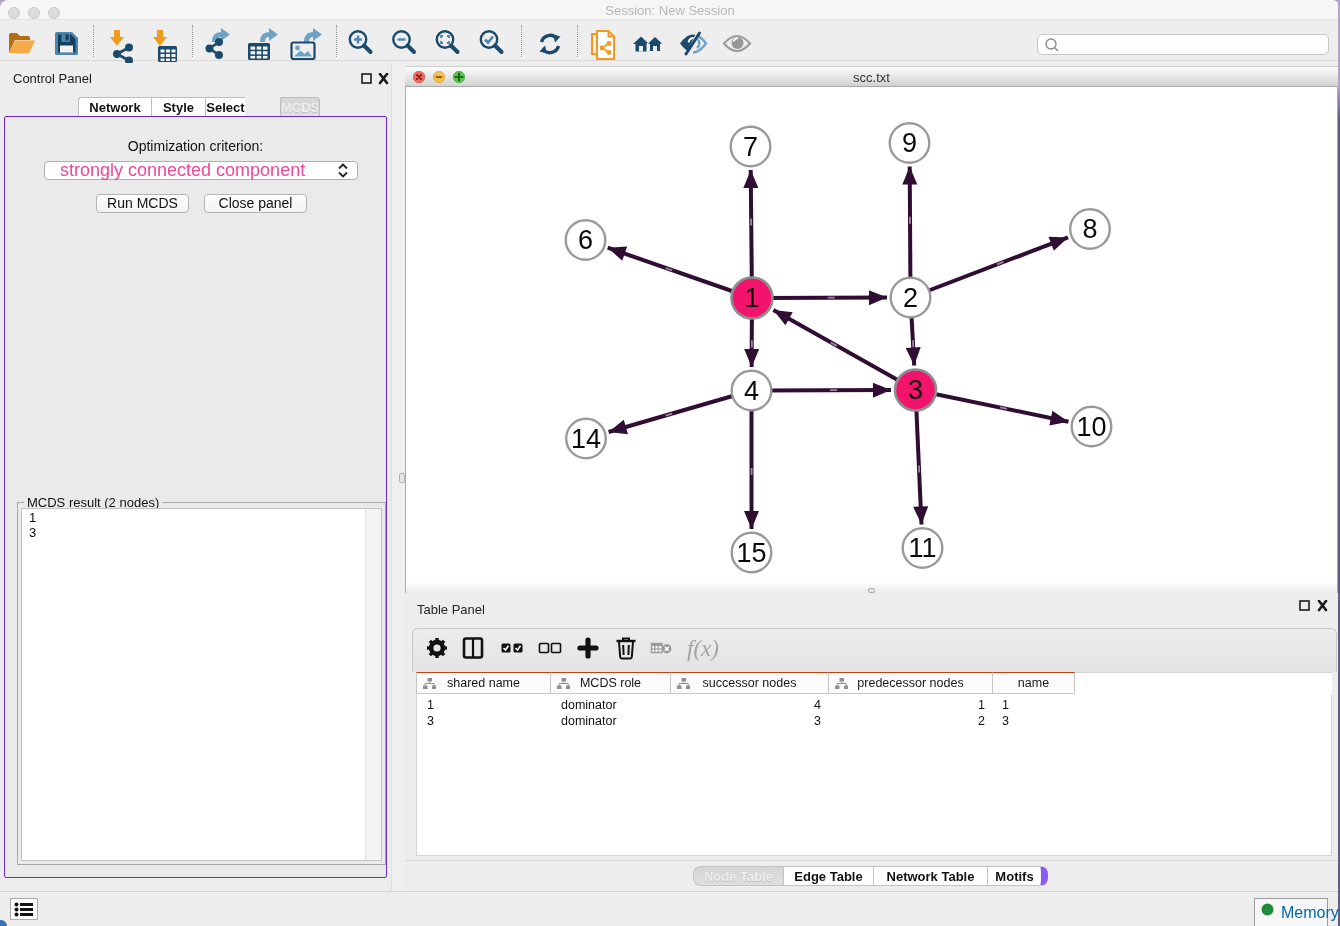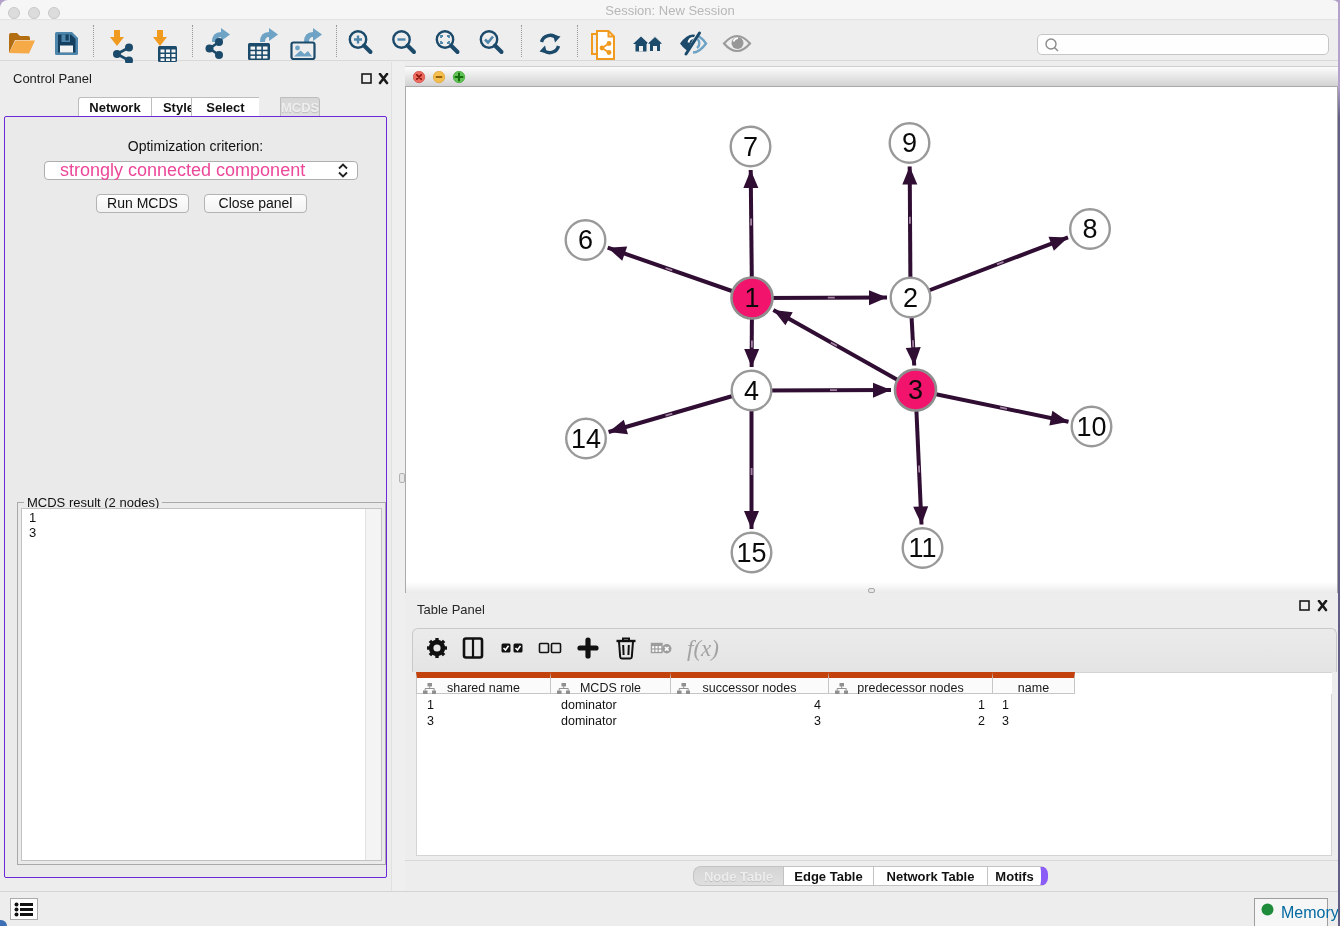--- a/index.html
+++ b/index.html
@@ -29,21 +29,21 @@
 
 .ntitle{position:absolute;left:405px;top:66px;width:933px;height:21px;background:linear-gradient(#fcfcfc,#d2d2d2);border-bottom:1px solid #a9a9a9;border-top:1px solid #cfcfcf}
 .ntext{position:absolute;width:100%;text-align:center;top:3px;font-size:13px;color:#333}
 
 .canvas{position:absolute;left:405px;top:87px;width:933px;height:506px;background:linear-gradient(#fff 97.8%,#ebebeb 100%);border-left:1px solid #ababab;border-right:1px solid #a8a8a8}
 .hgrip{position:absolute;left:868px;top:588px;width:7px;height:5px;background:#e6e6e6;border:1px solid #aaa;border-radius:2px}
 
 .tpanel{position:absolute;left:405px;top:593px;width:933px;height:298px;background:#ededed}
 .tptitle{position:absolute;left:12px;top:9px;font-size:13px;color:#272727}
 .ttoolbar{position:absolute;left:7px;top:35px;width:925px;height:44px;background:linear-gradient(#ebebeb,#e4e4e4);border:1px solid #c9c9c9;border-bottom:none;border-radius:6px 6px 0 0}
-.thead{position:absolute;top:79px;height:22px;background:#fbfbfb;border-top:6px solid #c2410c;border-bottom:1px solid #c6c6c6;border-right:1px solid #c6c6c6;font-size:12.5px;color:#191919}
+.thead{position:absolute;top:79px;height:22px;background:#fbfbfb;border-top:1px solid #c2410c;border-bottom:1px solid #c6c6c6;border-right:1px solid #c6c6c6;font-size:12.5px;color:#191919}
 .tbody{position:absolute;left:11px;top:101px;width:916px;height:162px;background:#fff;border-left:1px solid #d4d4d4;border-right:1px solid #d4d4d4;border-bottom:1px solid #d4d4d4}
 .trow{position:absolute;font-size:12.5px;color:#111}
 .btab{position:absolute;top:273px;height:20px;background:#fff;border:1px solid #c3c3c3;border-right:none;font-size:13px;font-weight:bold;color:#111;text-align:center;line-height:19px}
 
 .statusbar{position:absolute;left:0;top:891px;width:1339px;height:35px;background:#ededed;border-top:1px solid #d4d4d4}
 .listbtn{position:absolute;left:10px;top:6px;width:28px;height:22px;background:#fdfdfd;border:1px solid #ababab}
 .membtn{position:absolute;left:1254px;top:6px;width:74px;height:32px;background:#f6f6f6;border:1px solid #9e9e9e;font-size:16px;color:#0369a1}
 .redge{position:absolute;right:0;top:2px;width:2px;height:924px;background:linear-gradient(180deg,#b4a2cb 0,#b4a2cb 85px,#625f87 115px,#625f87 100%)}
 </style></head>
 <body>
@@ -205,21 +205,21 @@
 <path d="M9.5 5.5 A 5 5 0 0 1 14 2.2" stroke="#fff" stroke-width="1.8" fill="none"></path>
 </g>
 </svg>
 <div class="cphead">Control Panel</div>
 <svg class="abs" style="left:361px;top:73px" width="28" height="12">
     <rect x="1" y="1" width="9" height="9" fill="none" stroke="#1a1a1a" stroke-width="1.6"></rect>
     <path d="M19 1 L26 10 M26 1 L19 10" stroke="#1a1a1a" stroke-width="2.6" stroke-linecap="round"></path>
   </svg>
 <div class="tab" style="left:78px;width:73px;border-radius:3px 0 0 0">Network</div>
 <div class="tab" style="left:151px;width:54px">Style</div>
-<div class="tab" style="left:191px;width:68px">Select</div>
+<div class="tab" style="left:205px;width:40px">Select</div>
 <div class="tab" style="left:280px;width:40px;background:linear-gradient(#d6d6d6,#e0e0e0);color:#eeeeee;border-right:1px solid #bdbdbd;border-radius:0 3px 0 0;text-shadow:0 1px 1px #bdbdbd">MCDS</div>
 <div class="tabpanel">
  <div class="abs" style="left:0;top:21px;width:100%;text-align:center;font-size:14px;color:#111">Optimization criterion:</div>
  <div class="combo">strongly connected component
    <svg width="12" height="15" style="position:absolute;right:8px;top:1px">
         <path d="M2 5.5 L6 1.5 L10 5.5" fill="none" stroke="#222" stroke-width="1.8"></path>
         <path d="M2 9.5 L6 13.5 L10 9.5" fill="none" stroke="#222" stroke-width="1.8"></path>
       </svg>
  </div>
  <div class="btn" style="left:91px;width:93px">Run MCDS</div>
@@ -227,20 +227,21 @@
  <div class="fieldset">
    <div class="fsborder"></div>
    <div class="fslegend">MCDS result (2 nodes)</div>
    <div class="fsarea">1<br>3</div>
    <div class="fsscroll"></div>
  </div>
 </div>
 <div class="vdiv"></div>
 <div class="vgrip"></div>
 <div class="ntitle">
+ <div class="ntext">scc.txt</div>
  <svg style="position:absolute;left:8px;top:4px" width="60" height="13">
   <circle cx="6" cy="6" r="5.7" fill="#ee6a5e" stroke="#d3544b" stroke-width="0.8"></circle>
   <path d="M3.8 3.8 L8.2 8.2 M8.2 3.8 L3.8 8.2" stroke="#8c150e" stroke-width="1.7" stroke-linecap="round"></path>
   <circle cx="26" cy="6" r="5.7" fill="#f5bf4e" stroke="#dfa63c" stroke-width="0.8"></circle>
   <rect x="22.5" y="5" width="7" height="2.1" rx="1" fill="#96610a"></rect>
   <circle cx="46" cy="6" r="5.7" fill="#61c355" stroke="#47a73d" stroke-width="0.8"></circle>
   <path d="M46 2.5 V9.5 M42.5 6 H49.5" stroke="#156c0d" stroke-width="2" stroke-linecap="round"></path>
  </svg>
 </div>
 <div class="canvas">

